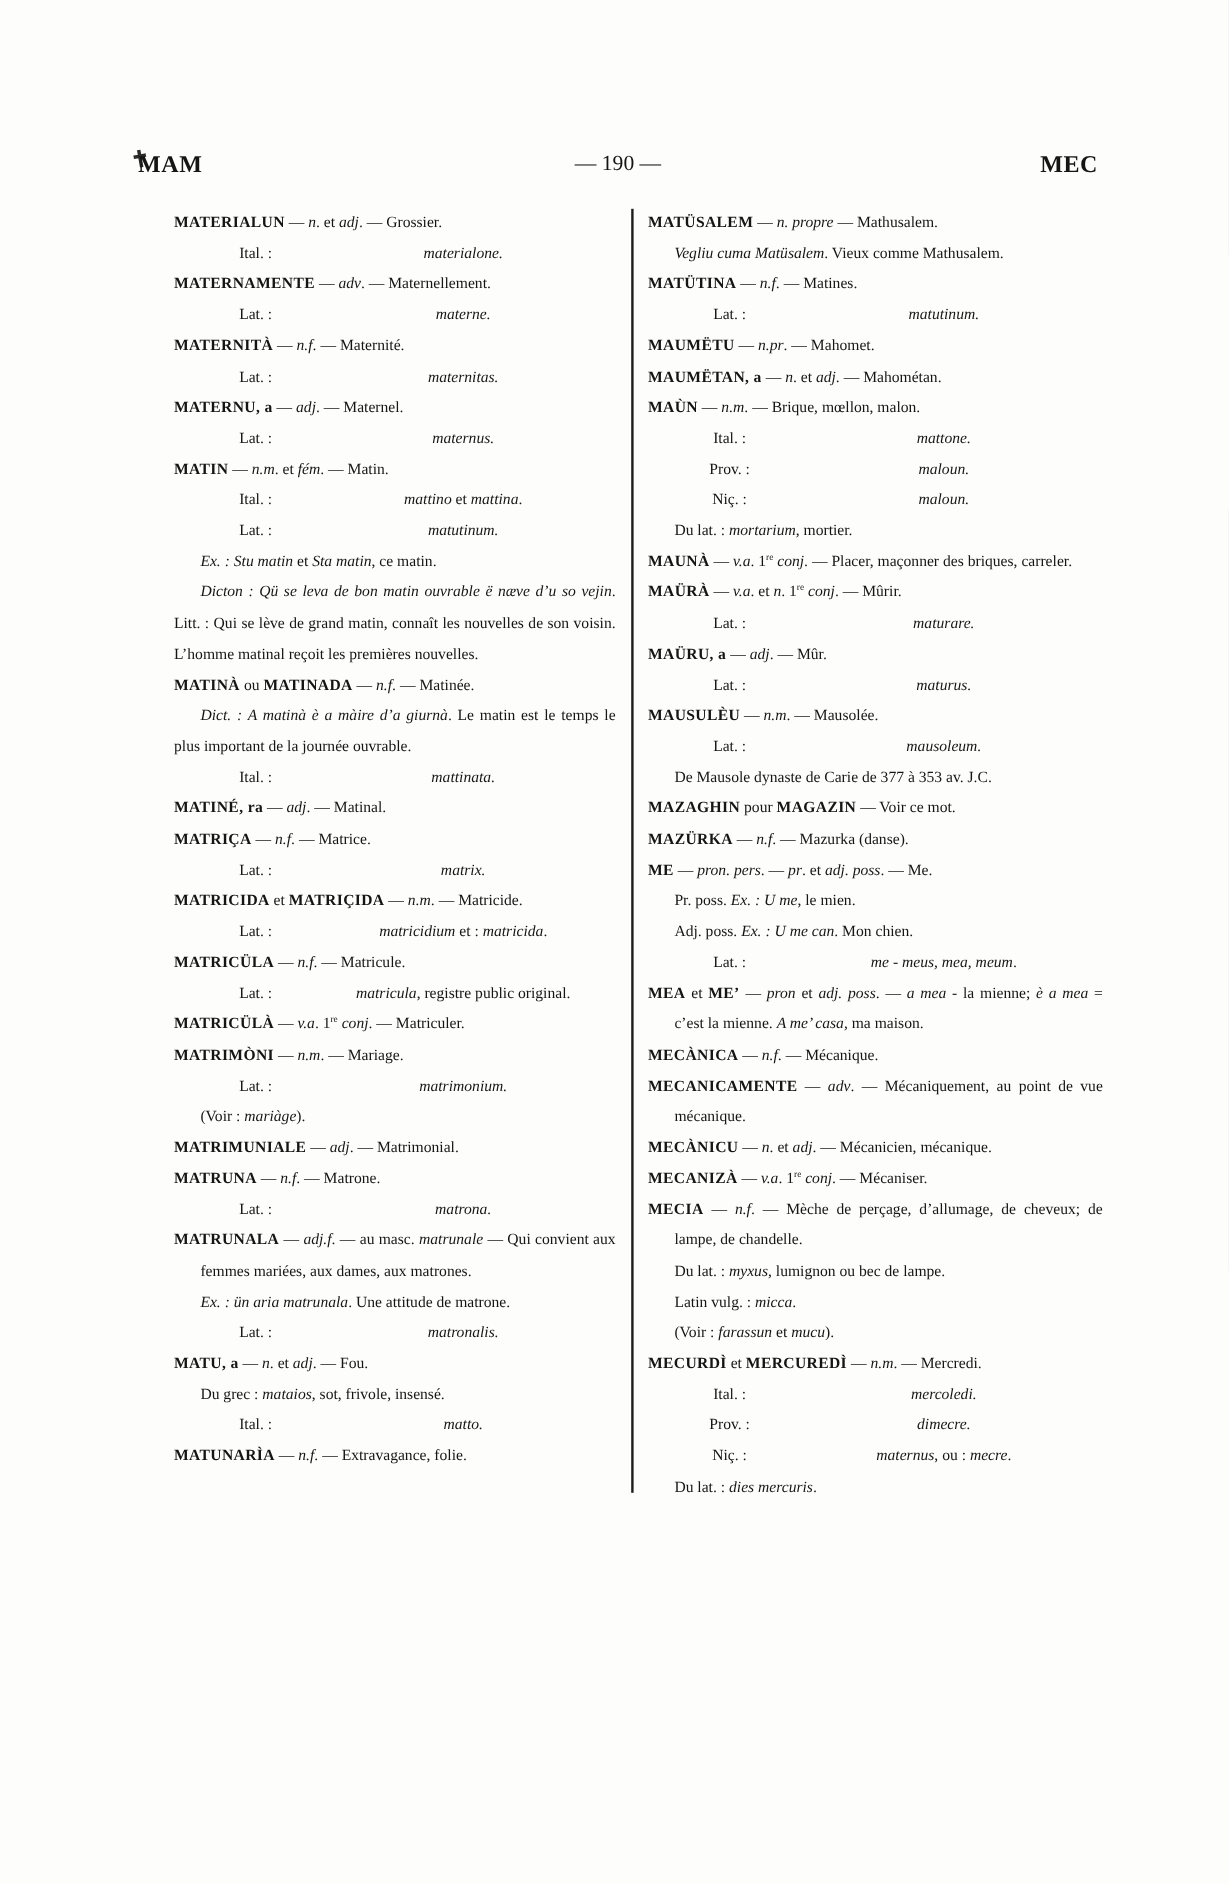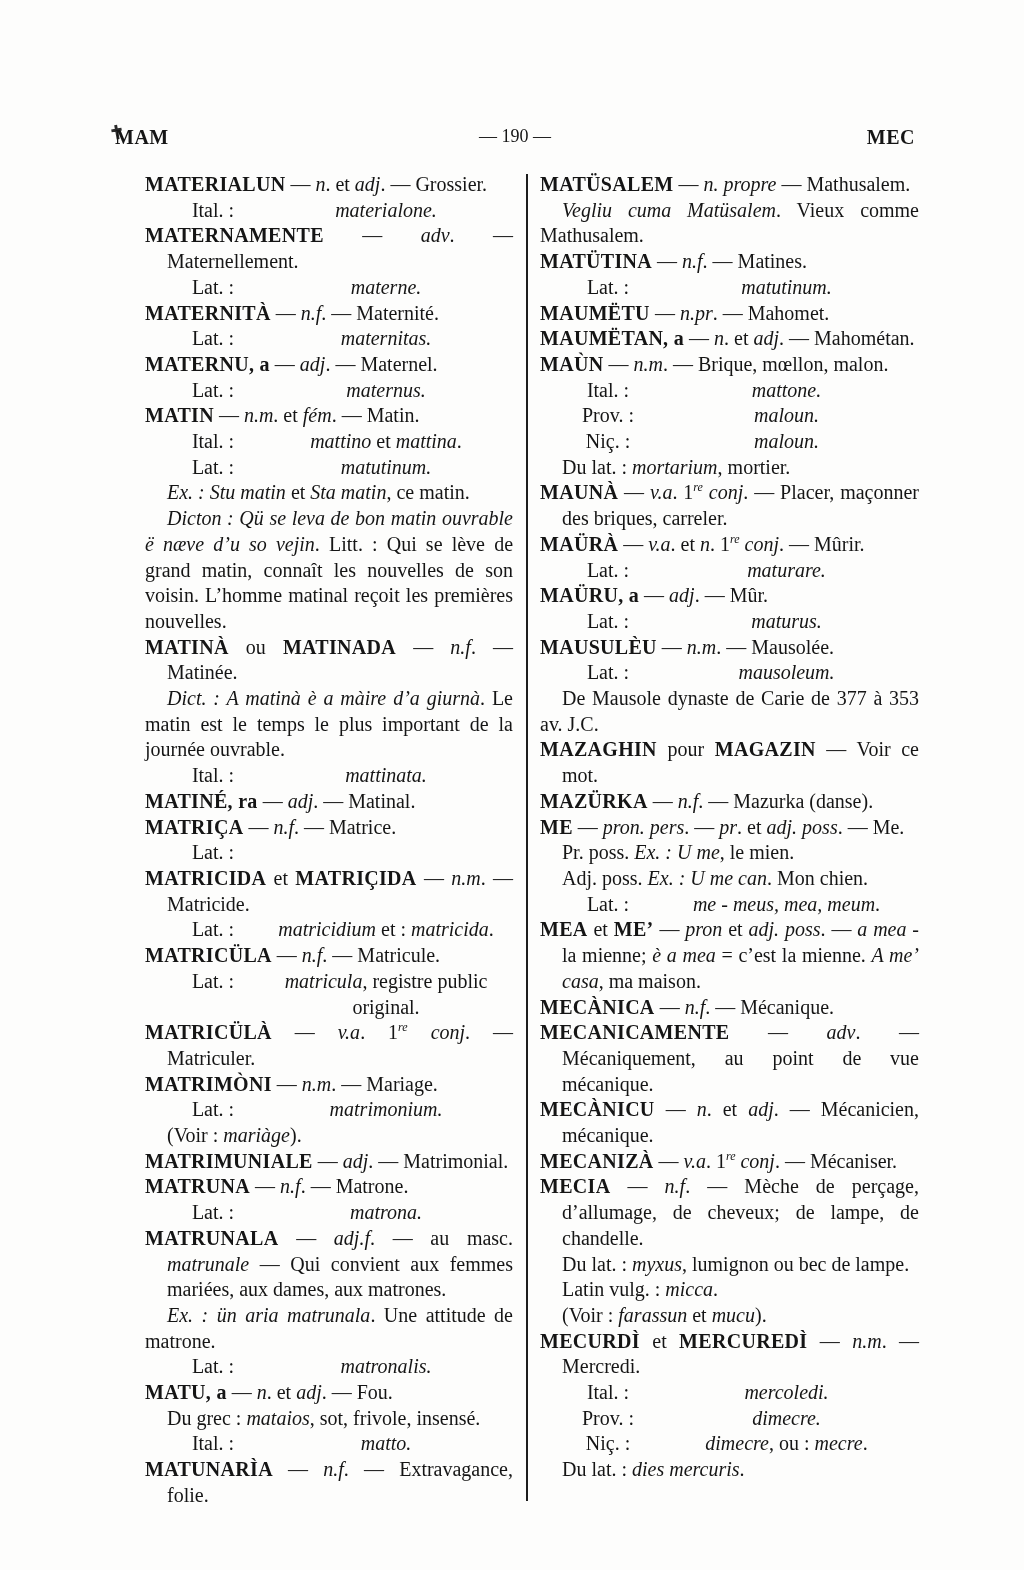--- a/index.html
+++ b/index.html
@@ -47,36 +47,36 @@
   }
   .hdr-right { margin-left: auto; }
   
   .content {
     position: absolute;
     top: 172px;
     left: 145px;
     display: flex;
     align-items: stretch;
   }
-  .col { font-size: 20px; line-height: 25.7px; }
+  .col { font-size: 13px; line-height: 25.7px; }
   .col-left  { width: 368px; }
   .col-right { width: 379px; }
   .divider {
     width: 2px;
     background: #1d1d1d;
     margin: 2px 12px 8px 13px;
   }
   p { margin: 0; text-align: justify; }
   p.entry { padding-left: 22px; text-indent: -22px; }
   p.bodyp { text-indent: 22px; }
   p.tab   { padding-left: 22px; display: flex; text-align: center; }
   .tab .lbl { flex: 0 0 92px; }
   .tab .val { flex: 1; }
   b { letter-spacing: 0.3px; }
-  sup { font-size: 0.6em; line-height: 0; font-style: italic; }
+  sup { font-size: 0.6em; line-height: 0; }
 </style>
 </head>
 <body>
 
 <div class="page">
   <div class="header">
     <span class="hdr-left">
       <span class="hdr-artifact">✝</span><span>MAM</span>
     </span>
     <span class="hdr-center">— 190 —</span>
@@ -119,20 +119,21 @@
         <p class="entry"><b>MATINÀ</b><span> ou </span><b>MATINADA</b><span> — </span><i>n.f</i><span>. — Matinée.</span></p>
         <p class="bodyp"><i>Dict. : A matinà è a màire d’a giurnà</i><span>. Le matin est le temps le plus important de la journée ouvrable.</span></p>
         <p class="tab">
           <span class="lbl">Ital. :</span>
           <span class="val"><i>mattinata.</i></span>
         </p>
         <p class="entry"><b>MATINÉ, ra</b><span> — </span><i>adj</i><span>. — Matinal.</span></p>
         <p class="entry"><b>MATRIÇA</b><span> — </span><i>n.f</i><span>. — Matrice.</span></p>
         <p class="tab">
           <span class="lbl">Lat. :</span>
+          <span class="val"><i>matrix.</i></span>
         </p>
         <p class="entry"><b>MATRICIDA</b><span> et </span><b>MATRIÇIDA</b><span> — </span><i>n.m</i><span>. — Matricide.</span></p>
         <p class="tab">
           <span class="lbl">Lat. :</span>
           <span class="val"><i>matricidium</i><span> et : </span><i>matricida</i><span>.</span></span>
         </p>
         <p class="entry"><b>MATRICÜLA</b><span> — </span><i>n.f</i><span>. — Matricule.</span></p>
         <p class="tab">
           <span class="lbl">Lat. :</span>
           <span class="val"><i>matricula</i><span>, registre public original.</span></span>
@@ -228,18 +229,18 @@
         <p class="tab">
           <span class="lbl">Ital. :</span>
           <span class="val"><i>mercoledi.</i></span>
         </p>
         <p class="tab">
           <span class="lbl">Prov. :</span>
           <span class="val"><i>dimecre.</i></span>
         </p>
         <p class="tab">
           <span class="lbl">Niç. :</span>
-          <span class="val"><i>dimecre</i><span>, ou : </span><i>mecre</i><span>.</span></span>
+          <span class="val"><i>maternus</i><span>, ou : </span><i>mecre</i><span>.</span></span>
         </p>
         <p class="bodyp"><span>Du lat. : </span><i>dies mercuris</i><span>.</span></p>
       </div>
   </div>
 </div>
 
 </body></html>

